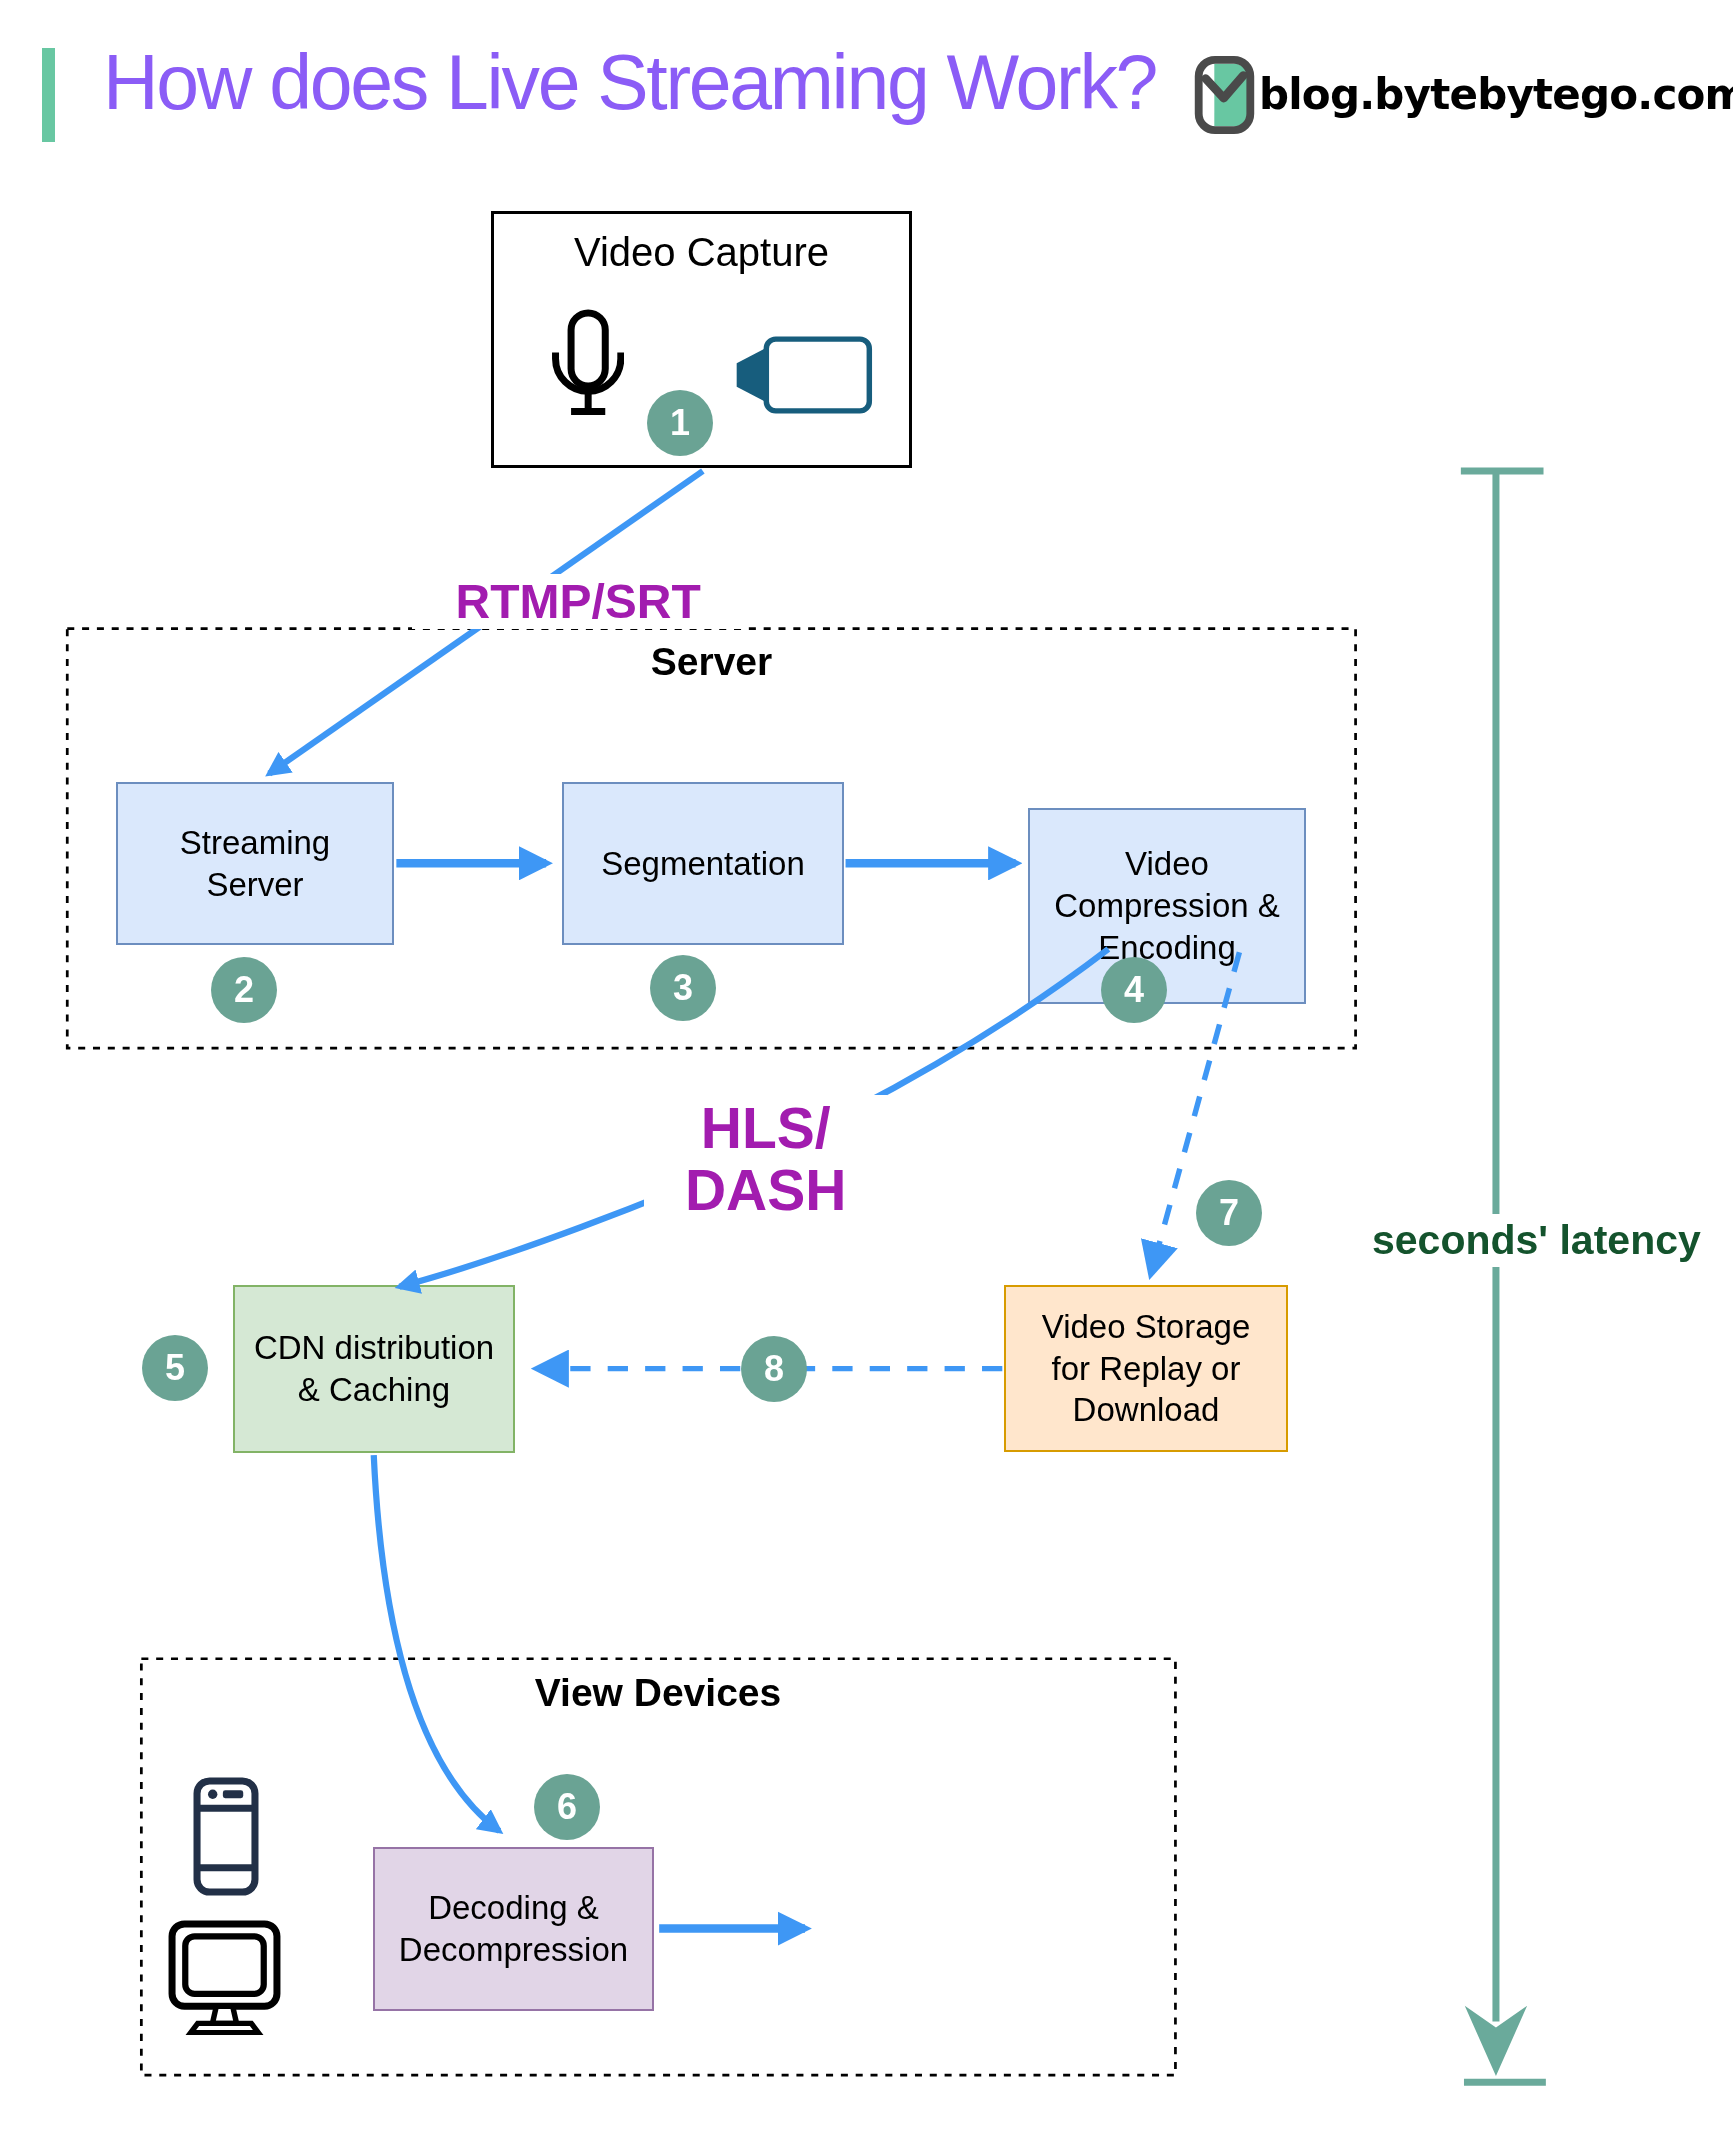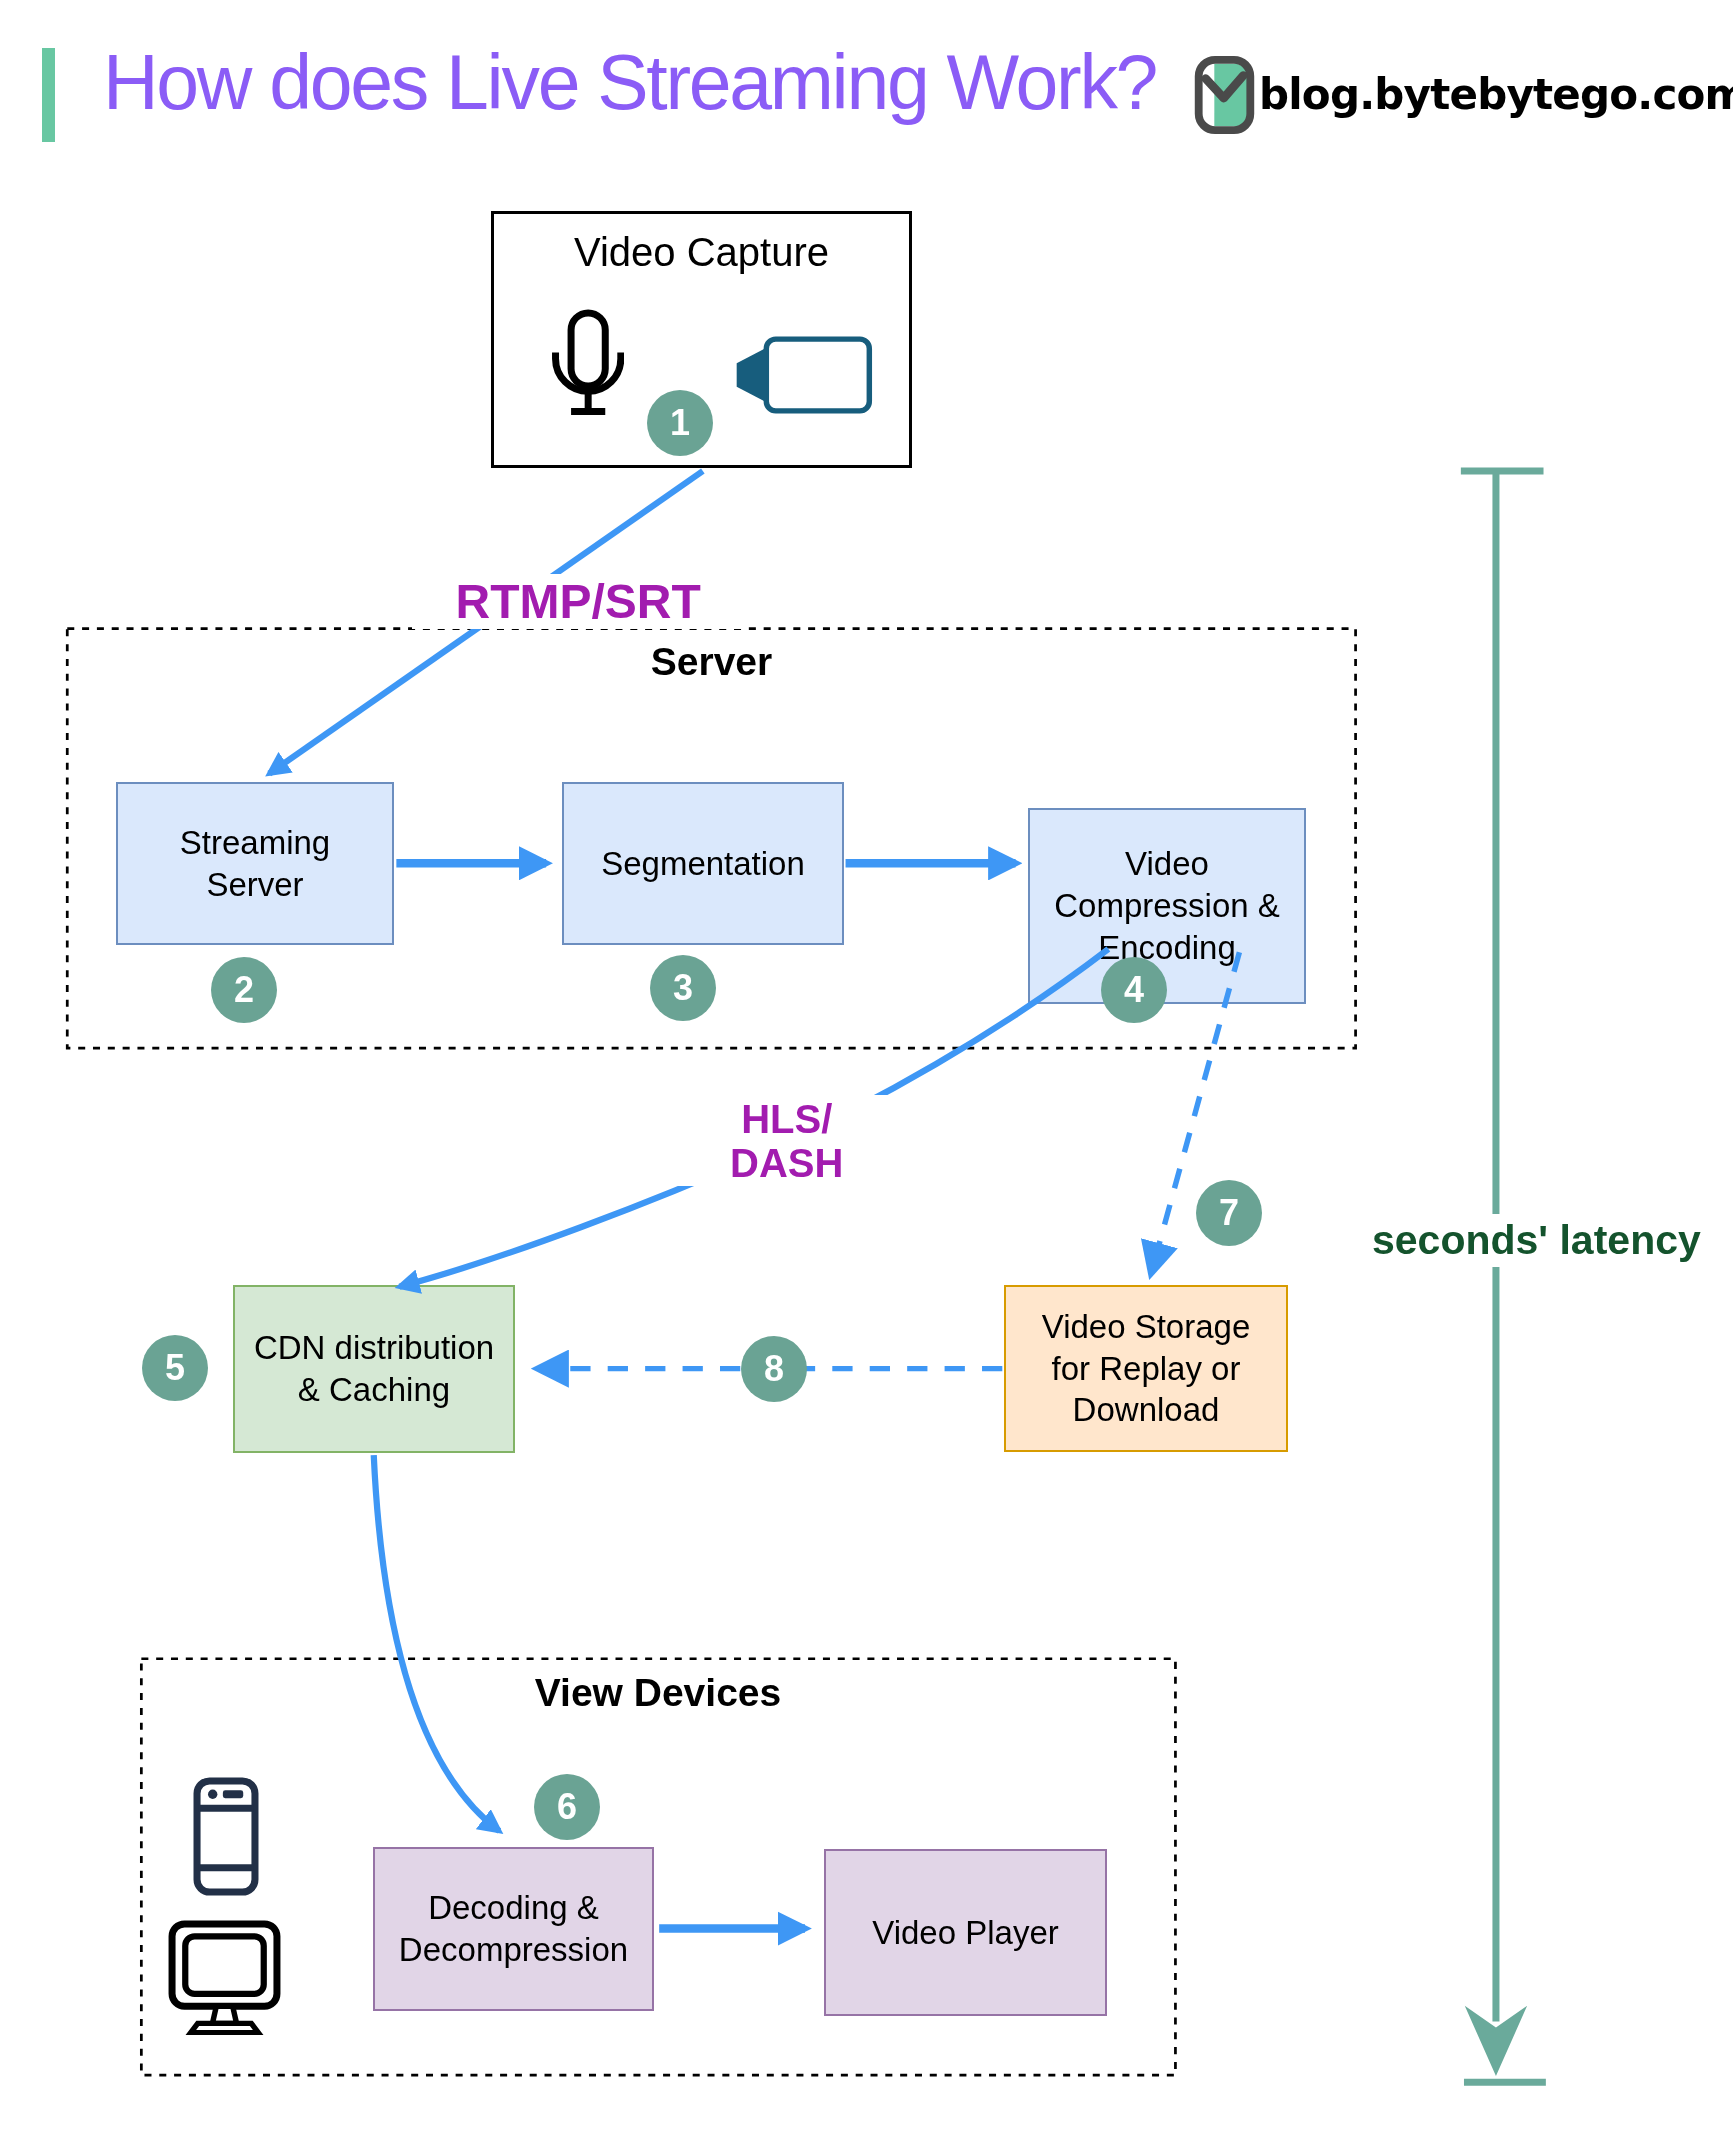--- a/index.html
+++ b/index.html
@@ -91,21 +91,20 @@
 
   <div class="node green abs z1" style="left:233px;top:1285px;width:282px;height:168px;">CDN distribution
 &amp; Caching</div>
   <div class="node orange abs z1" style="left:1004px;top:1285px;width:284px;height:167px;text-align:center;">Video Storage
 for Replay or
 Download</div>
 
   <div class="abs z1 section-label" style="left:141px;top:1671px;width:1034px;">View Devices</div>
   <div class="node purple abs z1" style="left:373px;top:1847px;width:281px;height:164px;">Decoding &amp;
 Decompression</div>
-  <div class="node purple abs z1" style="left:824px;top:1849px;width:283px;height:167px;">Video Player</div>
 
   <div class="abs z1" style="left:193px;top:1777px;width:66px;height:119px;">
     <svg width="66" height="119" viewBox="0 0 84 152">
       <rect x="5" y="5" width="74" height="142" rx="16" fill="none" stroke="#223047" stroke-width="9"></rect>
       <line x1="7" y1="40" x2="77" y2="40" stroke="#223047" stroke-width="9"></line>
       <line x1="7" y1="116" x2="77" y2="116" stroke="#223047" stroke-width="9"></line>
       <circle cx="25" cy="22" r="6" fill="#223047"></circle>
       <rect x="38" y="17" width="26" height="10" rx="3" fill="#223047"></rect>
     </svg>
   </div>
@@ -142,21 +141,21 @@
 
     <g>
       <line x1="1918" y1="604" x2="1918" y2="2592" stroke="#6aaa9b" stroke-width="9"></line>
       <line x1="1873" y1="604" x2="1979" y2="604" stroke="#6aaa9b" stroke-width="9"></line>
       <line x1="1877" y1="2670" x2="1982" y2="2670" stroke="#6aaa9b" stroke-width="9"></line>
       <polygon points="1878,2572 1918,2662 1958,2572 1918,2600" fill="#6aaa9b"></polygon>
     </g>
   </svg>
 
   <div class="edge-label abs z3" style="left:412px;top:574px;width:320px;">RTMP/SRT</div>
-  <div class="edge-label abs z3" style="left:665px;top:1095px;width:231px;font-size:40px;line-height:1.1;">HLS/
+  <div class="edge-label abs z3" style="left:644px;top:1095px;width:231px;font-size:57px;line-height:1.1;">HLS/
 DASH</div>
   <div id="latency-label" class="abs z3">seconds' latency</div>
 
   <div class="step-circle abs z3" style="left:647px;top:390px;">1</div>
   <div class="step-circle abs z3" style="left:211px;top:957px;">2</div>
   <div class="step-circle abs z3" style="left:650px;top:955px;">3</div>
   <div class="step-circle abs z3" style="left:1101px;top:957px;">4</div>
   <div class="step-circle abs z3" style="left:142px;top:1335px;">5</div>
   <div class="step-circle abs z3" style="left:534px;top:1774px;">6</div>
   <div class="step-circle abs z3" style="left:1196px;top:1180px;">7</div>

